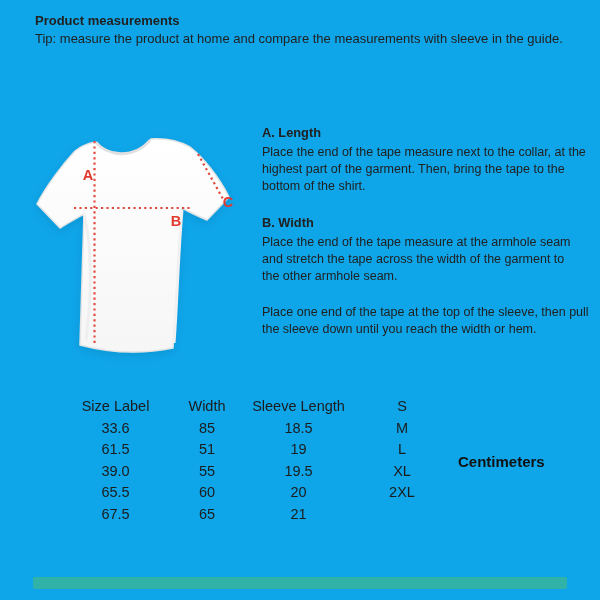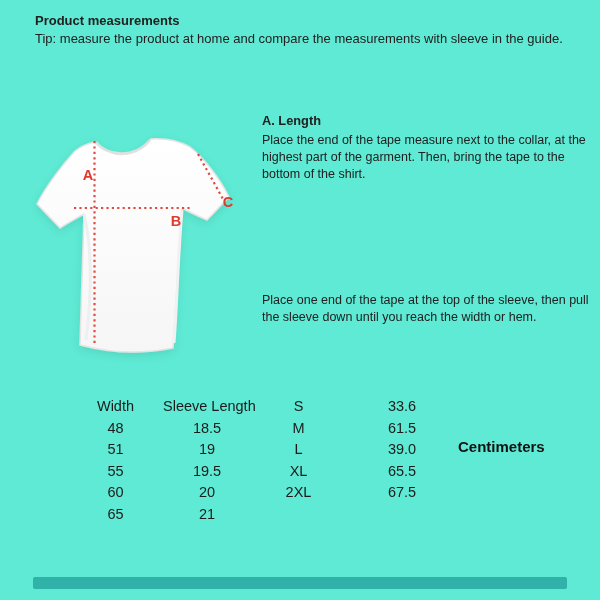--- a/index.html
+++ b/index.html
@@ -1,20 +1,20 @@
 <!DOCTYPE html>
 <html><head>
 <meta charset="utf-8">
 <style>
   html, body { margin: 0; padding: 0; background: #ffffff; }
   .page {
     position: relative;
     width: 600px;
     height: 600px;
-    background: #5eead4;
+    background: #0ea5e9;
     font-family: "Liberation Sans", sans-serif;
     color: #212121;
     overflow: hidden;
   }
   
   .intro {
     position: absolute;
     left: 35px;
     top: 12px;
     width: 545px;
@@ -32,20 +32,21 @@
     top: 115px;
     width: 236px;
     height: 272px;
   }
   
   .section {
     position: absolute;
     left: 262px;
     font-size: 12.5px;
     line-height: 17px;
+    margin-top: 12px;
   }
   .section .sec-heading {
     font-size: 12.8px;
     font-weight: bold;
     margin-bottom: 3px;
   }
   #sec-a { top: 112px; width: 335px; }
   #sec-b { top: 202px; width: 322px; }
   #sec-c { top: 292px; width: 335px; }
   
@@ -57,21 +58,21 @@
     grid-template-columns: 95px 88px 95px 112px;
     font-size: 14.5px;
     line-height: 21.5px;
     text-align: center;
     color: #1c1c1c;
   }
   .size-table .cell { white-space: nowrap; }
   .unit-label {
     position: absolute;
     left: 458px;
-    top: 438px;
+    top: 453px;
     font-size: 15px;
     font-weight: bold;
     color: #111;
   }
   
   .scrollbar {
     position: absolute;
     left: 33px;
     top: 577px;
     width: 534px;
@@ -134,31 +135,36 @@
       <text class="measure-label" x="66" y="65" text-anchor="middle" fill="#e0392e">A</text>
       <text class="measure-label" x="154" y="111" text-anchor="middle" fill="#e0392e">B</text>
       <text class="measure-label" x="206" y="92" text-anchor="middle" fill="#e0392e">C</text>
     </svg>
   </div>
 
   <div class="section" id="sec-a">
     <div class="sec-heading">A. Length</div>
     <div>Place the end of the tape measure next to the collar, at the highest part of the garment. Then, bring the tape to the bottom of the shirt.</div>
   </div>
+  <div class="section" id="sec-b">
+    <div class="sec-heading">B. Width</div>
+    <div>Place the end of the tape measure at the armhole seam and stretch the tape across the width of the garment to the other armhole seam.</div>
+  </div>
   <div class="section" id="sec-c">
     <div>Place one end of the tape at the top of the sleeve, then pull the sleeve down until you reach the width or hem.</div>
   </div>
 
   <div class="size-table">
+    <div class="cell">Size Label</div>
     <div class="cell">Width</div>
     <div class="cell">Sleeve Length</div>
 
     <div class="cell">S</div>
     <div class="cell">33.6</div>
-    <div class="cell">48</div>
+    <div class="cell">85</div>
     <div class="cell">18.5</div>
 
     <div class="cell">M</div>
     <div class="cell">61.5</div>
     <div class="cell">51</div>
     <div class="cell">19</div>
 
     <div class="cell">L</div>
     <div class="cell">39.0</div>
     <div class="cell">55</div>

